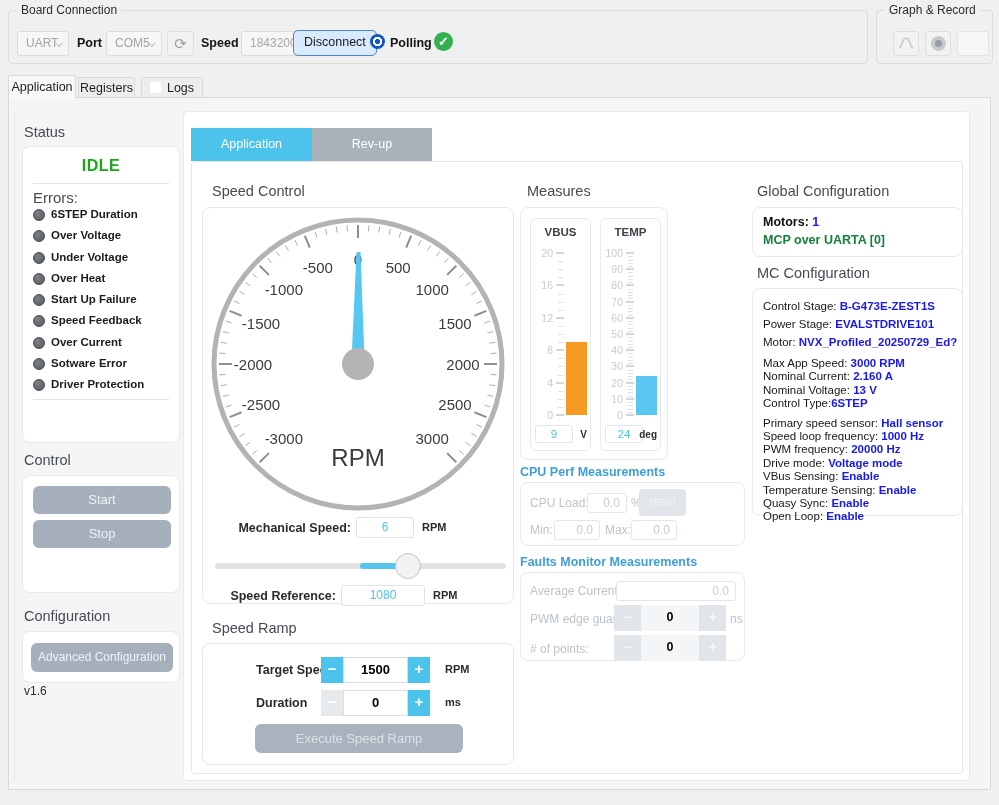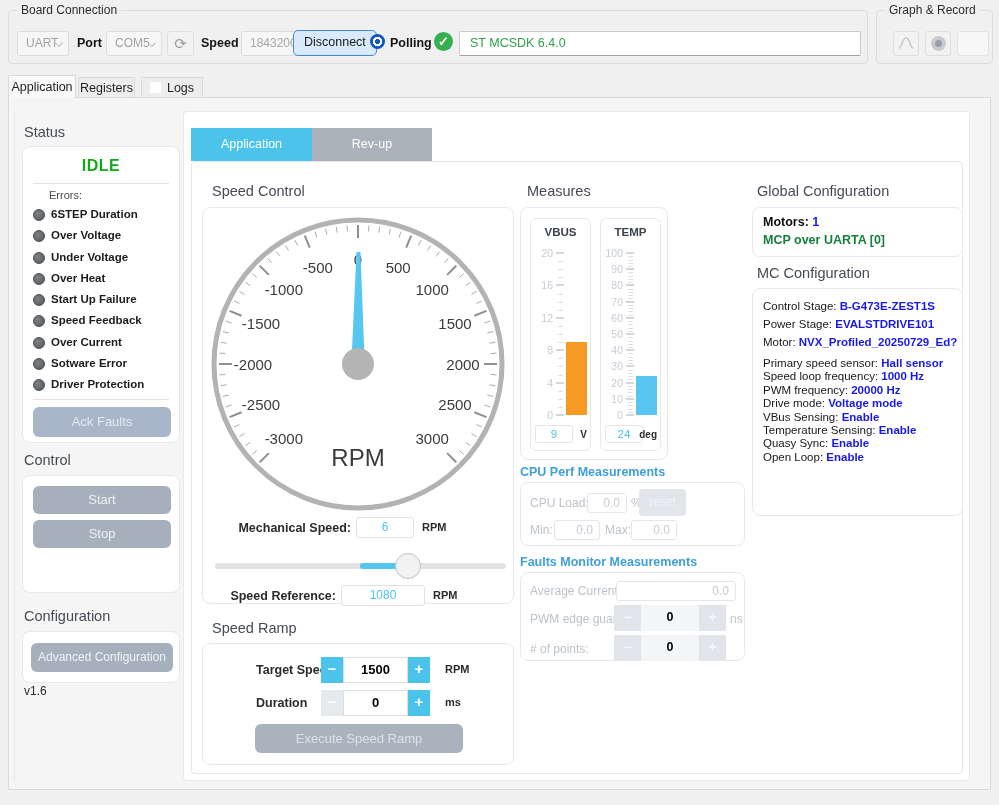--- a/index.html
+++ b/index.html
@@ -41,21 +41,21 @@
           border:1px solid #d9d9d9; border-radius:1px; }
   .side-edge { position:absolute; left:14px; top:111px; width:1px; height:669px; background:#e6e6e6; }
 
   .h-sec { position:absolute; font-size:14.5px; color:#454b54; }
   .card { position:absolute; background:#fff; border:1px solid #e9e9e9; border-radius:8px; }
 
   
   .idle { position:absolute; top:10px; left:0; right:0; text-align:center; font-size:16px; font-weight:700;
           color:#17a817; letter-spacing:.5px; }
   .divider { position:absolute; left:10px; right:10px; height:1px; background:#e3e3e3; }
-  .errors-cap { position:absolute; left:26px; font-size:11px; color:#4a4a4a; }
+  .errors-cap { position:absolute; left:10px; font-size:15px; color:#4a4a4a; }
   .err-row { position:relative; height:21.3px; }
   .err-dot { position:absolute; left:0; top:3px; width:12px; height:12px; border-radius:50%;
              background:radial-gradient(circle at 35% 35%, #7d8186, #54575b); border:1px solid #494c50; }
   .err-lbl { position:absolute; left:18px; top:2px; font-size:11.5px; font-weight:700; color:#1c1c1c; }
   .gbtn { position:absolute; background:#a6b0bd; border-radius:6px; color:#eef1f4; font-size:13px;
           text-align:center; }
   .ackbtn { background:#a9b5c9; color:#e4e9f1; }
 
   
   .subtab { position:absolute; top:16px; height:33px; color:#fff; font-size:12.5px; text-align:center; line-height:33px; }
@@ -132,21 +132,20 @@
   </div>
   <span class="blabel" style="left:192px; top:25px;">Speed</span>
   <div class="sel" style="left:232px; top:20px; width:74px; color:#a8a8a8;">
     <span>1843200</span>
     <span class="chev"></span>
   </div>
   <div class="disconnect" style="left:284px; top:19px;">Disconnect</div>
   <span class="radio" style="left:361px; top:23px;"></span>
   <span class="blabel" style="left:381px; top:25px; font-weight:600;">Polling</span>
   <span class="okcheck" style="left:425px; top:21px;">✓</span>
-  <div class="fwfield" style="left:450px; top:20px; width:402px;">ST MCSDK 6.4.0</div>
 </div>
 
 <div class="groupbox" style="left:876px; top:10px; width:117px; height:54px;">
   <span class="gb-label">Graph &amp; Record</span>
   <div class="iconbtn" style="left:16px; top:20px; width:26px;">
     <svg width="16" height="14" viewBox="0 0 16 14" style="margin-top:4px;">
       <path d="M1 12 C4 12 4 2 8 2 C12 2 12 12 15 12" fill="none" stroke="#c3c8cd" stroke-width="1.6"></path>
     </svg>
   </div>
   <div class="iconbtn" style="left:48px; top:20px; width:26px;">
@@ -199,21 +198,20 @@
       <div class="err-row">
         <span class="err-dot"></span>
         <span class="err-lbl">Sotware Error</span>
       </div>
       <div class="err-row">
         <span class="err-dot"></span>
         <span class="err-lbl">Driver Protection</span>
       </div>
     </div>
   <div class="divider" style="top:252px;"></div>
-  <div class="gbtn ackbtn" style="left:10px; top:260px; width:138px; height:30px; line-height:30px;">Ack Faults</div>
 </div>
 
 <div class="h-sec" style="left:24px; top:452px;">Control</div>
 <div class="card" style="left:22px; top:475px; width:158px; height:118px;">
   <div style="position:absolute; inset:0;">
       <div class="gbtn" style="left: 10px; width: 138px; height: 28px; line-height: 28px; top: 44px;">Stop</div>
       <div class="gbtn" style="left: 10px; width: 138px; height: 28px; line-height: 28px; top: 10px;">Start</div>
     </div>
 </div>
 
@@ -484,20 +482,26 @@
 
     <div class="h-sec" style="left:565px; top:103px;">MC Configuration</div>
     <div class="card" style="left:560px; top:126px; width:211px; height:228px;">
       <div class="mc-wrap">
           <div class="mc-group spaced">
             <div class="mc-row"><span class="mc-l">Control Stage: </span><span class="mc-v">B-G473E-ZEST1S</span></div>
             <div class="mc-row"><span class="mc-l">Power Stage: </span><span class="mc-v">EVALSTDRIVE101</span></div>
             <div class="mc-row"><span class="mc-l">Motor: </span><span class="mc-v">NVX_Profiled_20250729_Ed?</span></div>
           </div>
           <div class="mc-group">
+            <div class="mc-row"><span class="mc-l">Max App Speed: </span><span class="mc-v">3000 RPM</span></div>
+            <div class="mc-row"><span class="mc-l">Nominal Current: </span><span class="mc-v">2.160 A</span></div>
+            <div class="mc-row"><span class="mc-l">Nominal Voltage: </span><span class="mc-v">13 V</span></div>
+            <div class="mc-row"><span class="mc-l">Control Type:</span><span class="mc-v">6STEP</span></div>
+          </div>
+          <div class="mc-group">
             <div class="mc-row"><span class="mc-l">Primary speed sensor: </span><span class="mc-v">Hall sensor</span></div>
             <div class="mc-row"><span class="mc-l">Speed loop frequency: </span><span class="mc-v">1000 Hz</span></div>
             <div class="mc-row"><span class="mc-l">PWM frequency: </span><span class="mc-v">20000 Hz</span></div>
             <div class="mc-row"><span class="mc-l">Drive mode: </span><span class="mc-v">Voltage mode</span></div>
             <div class="mc-row"><span class="mc-l">VBus Sensing: </span><span class="mc-v">Enable</span></div>
             <div class="mc-row"><span class="mc-l">Temperature Sensing: </span><span class="mc-v">Enable</span></div>
             <div class="mc-row"><span class="mc-l">Quasy Sync: </span><span class="mc-v">Enable</span></div>
             <div class="mc-row"><span class="mc-l">Open Loop: </span><span class="mc-v">Enable</span></div>
           </div>
         </div>

